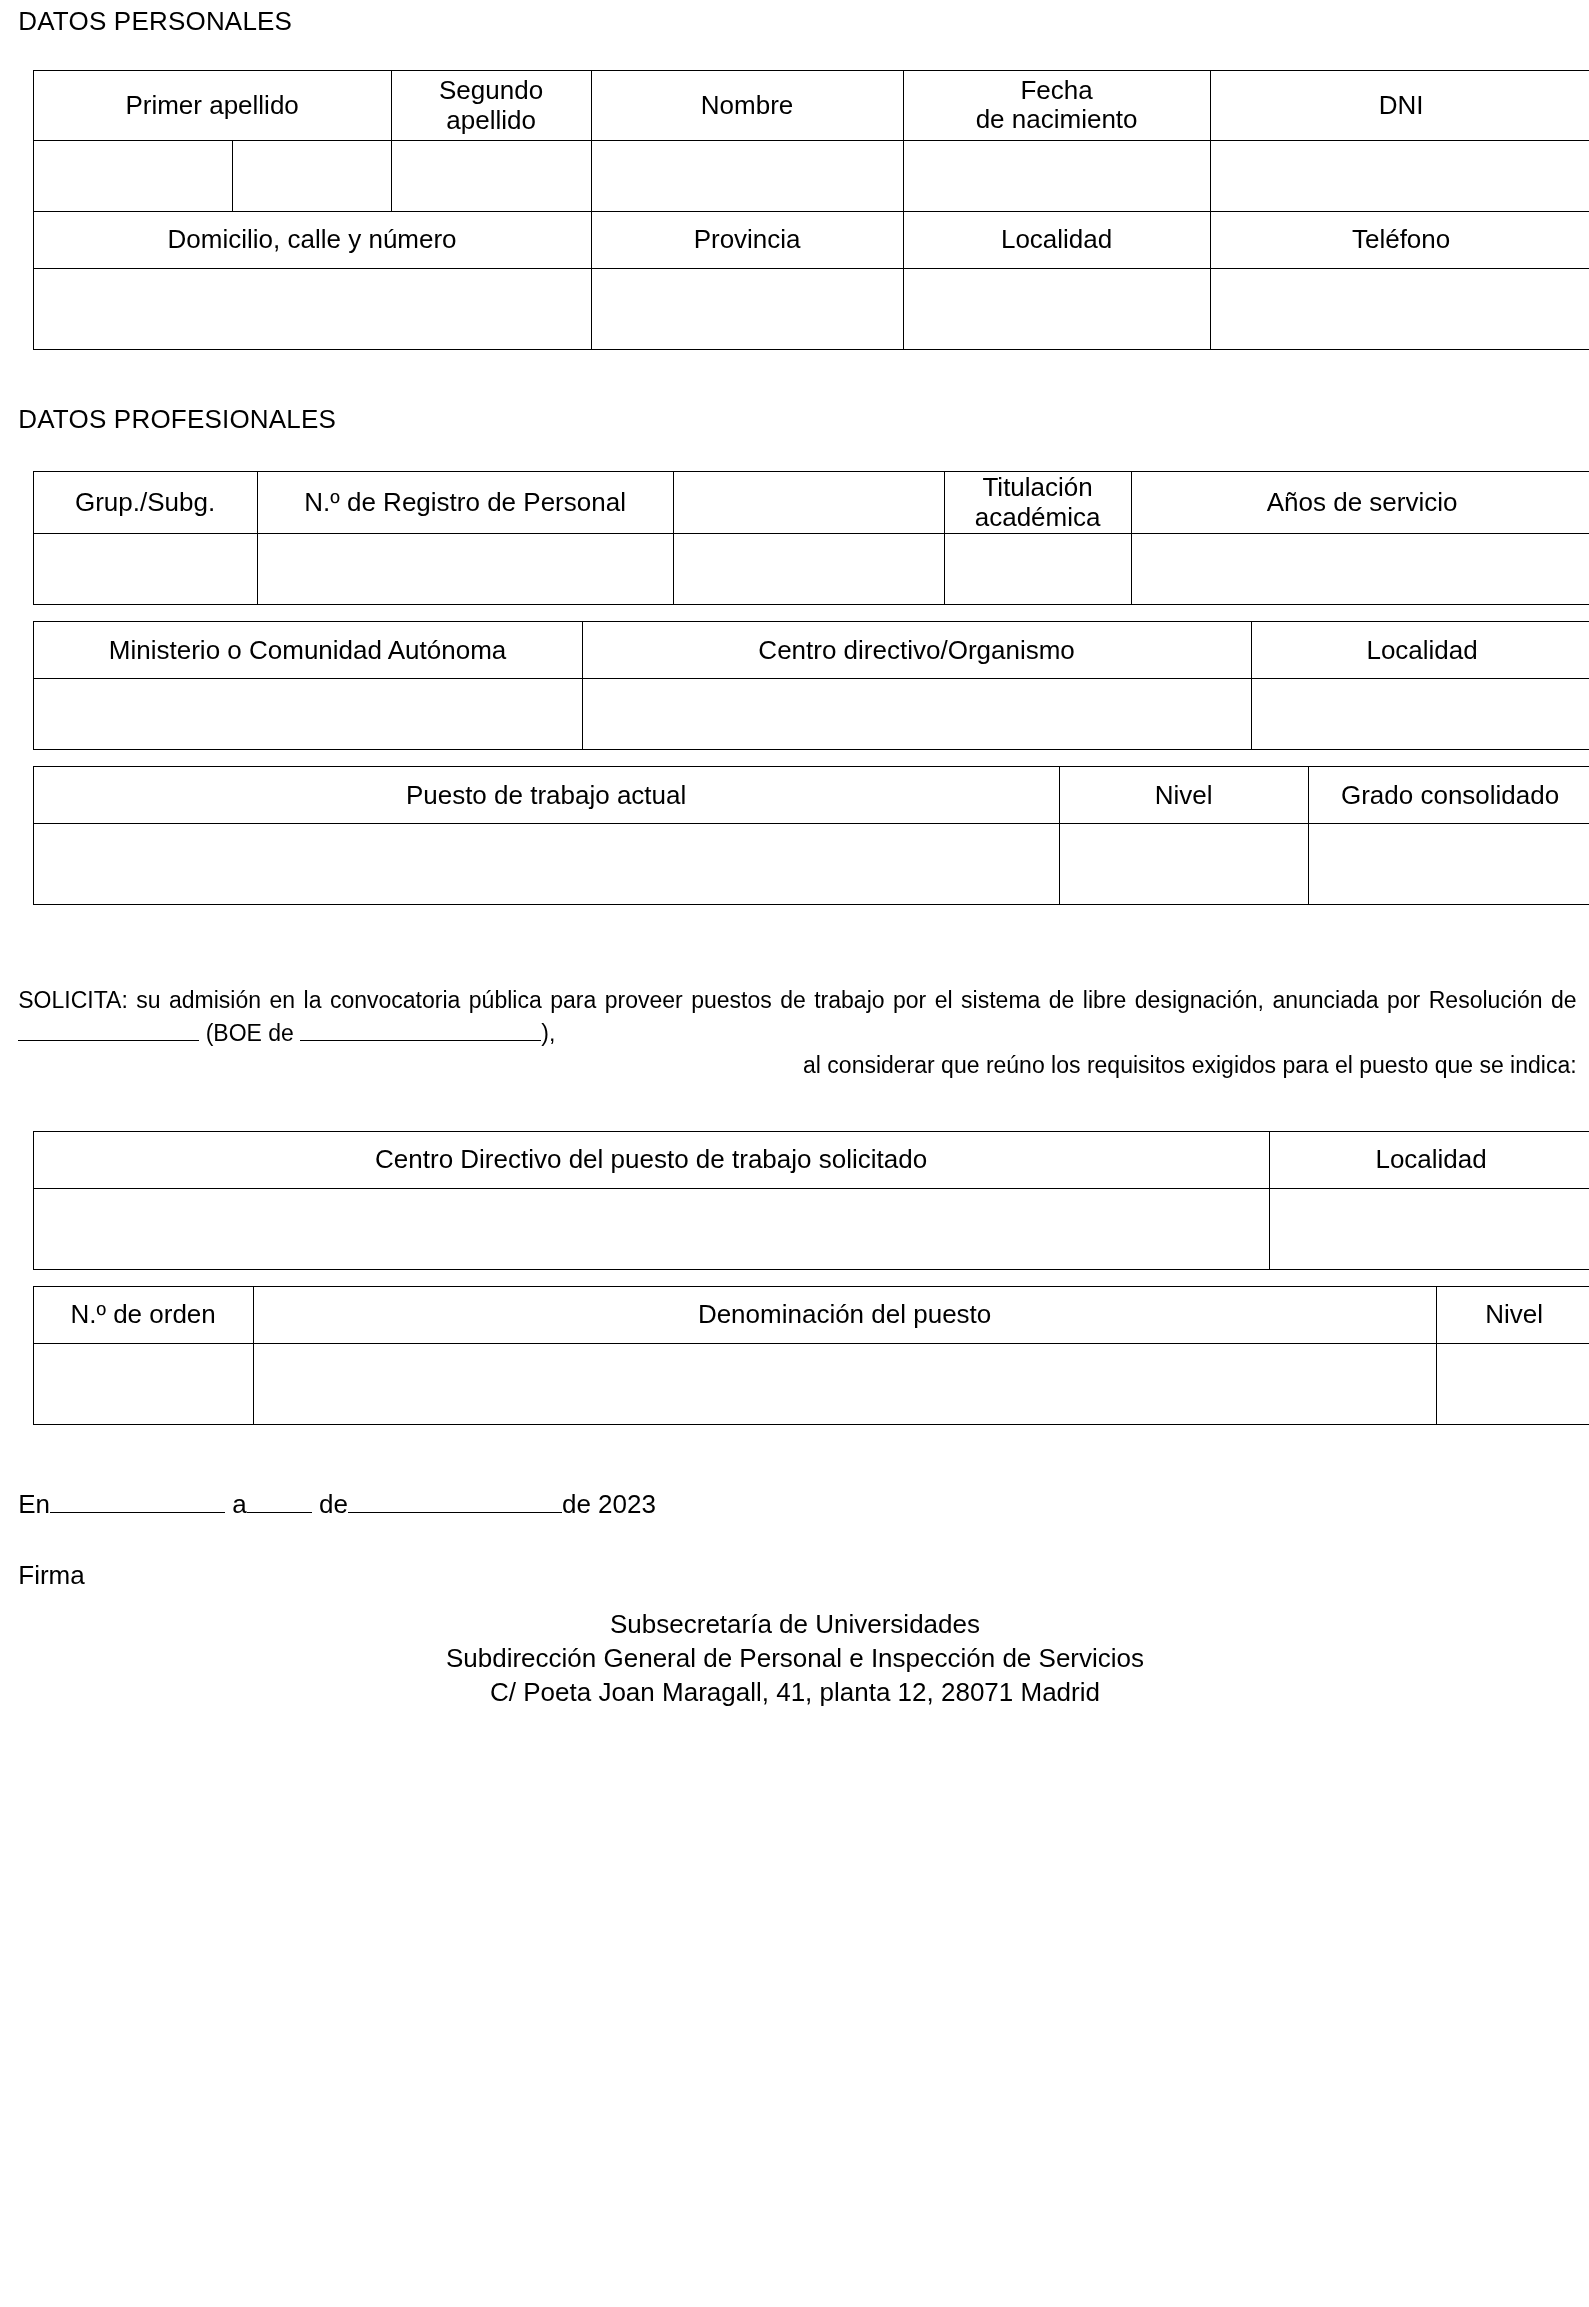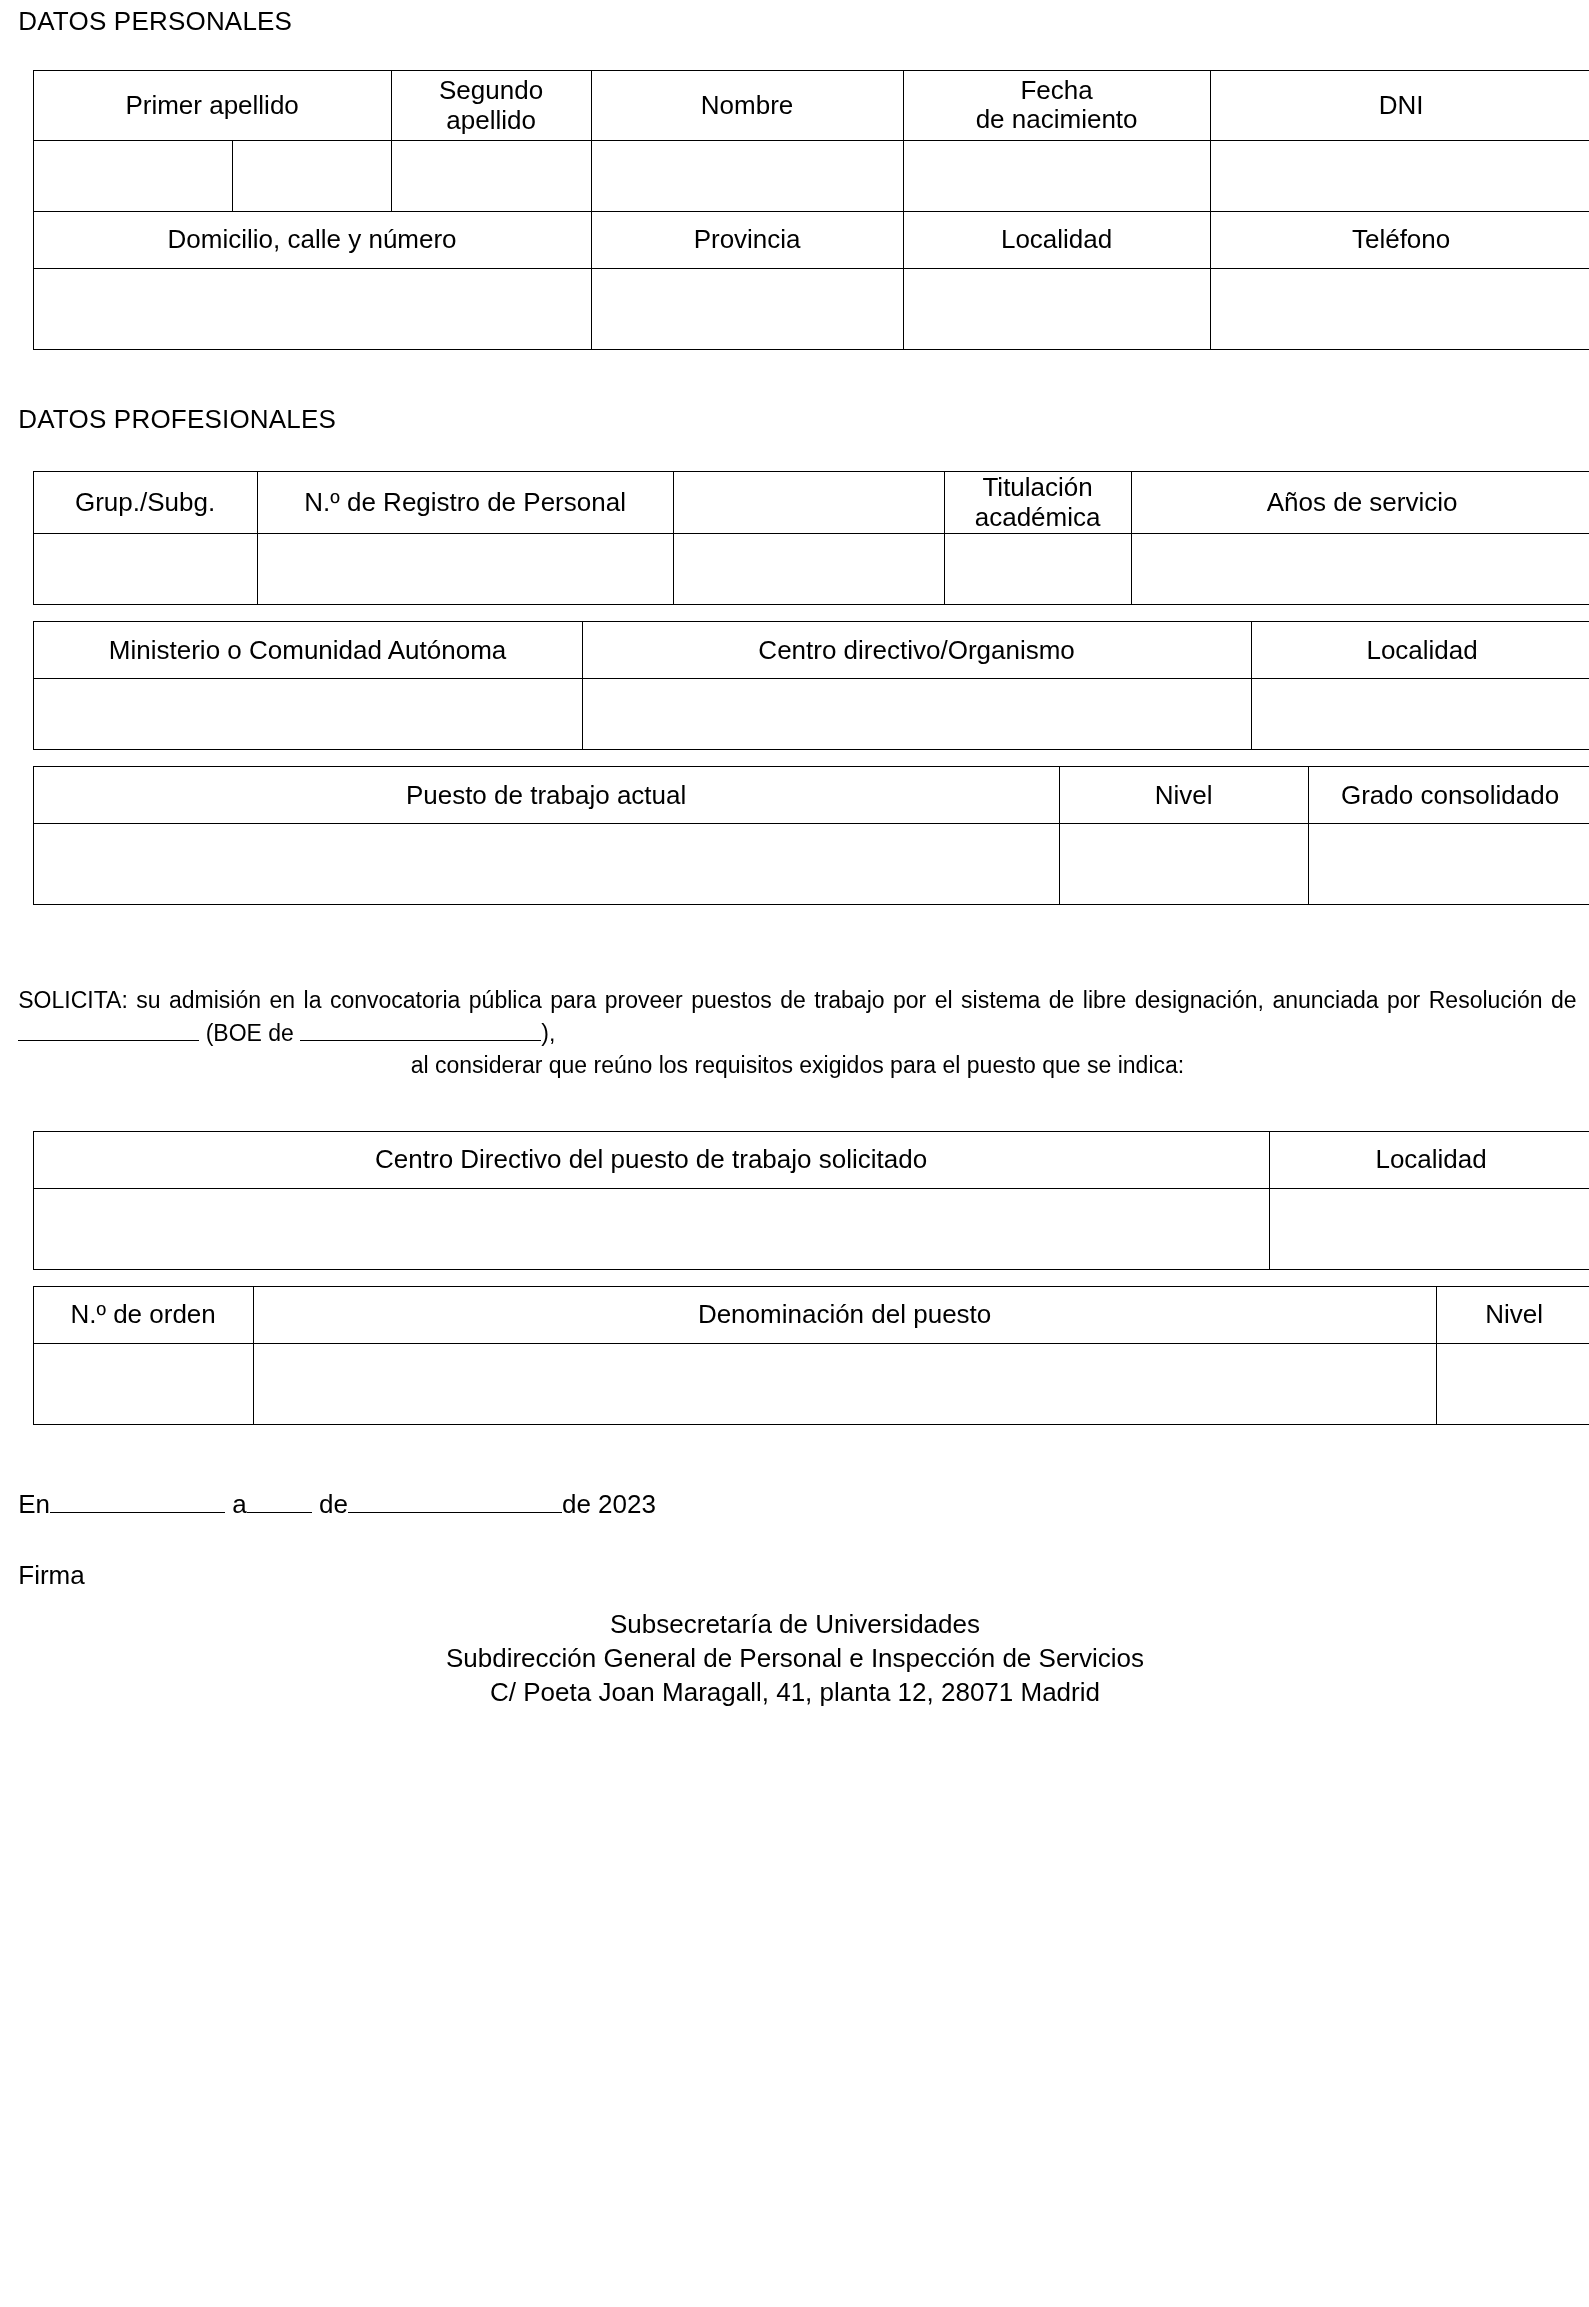--- a/index.html
+++ b/index.html
@@ -76,21 +76,21 @@
     font-size: 23px;
     line-height: 1.42;
     text-align: justify;
     text-justify: inter-word;
     width: 1560px;
     padding-left: 1.7px;
     box-sizing: border-box;
     margin-top: 16px;
   }
   .solicita .last-line {
-    text-align: center;
+    text-align: right;
   }
   .fill {
     display: inline-block;
     border-bottom: 1.7px solid #000000;
     vertical-align: baseline;
     height: 21.6px;
   }
   .fill-res { width: 181px; }
   .fill-boe { width: 241px; }
 

